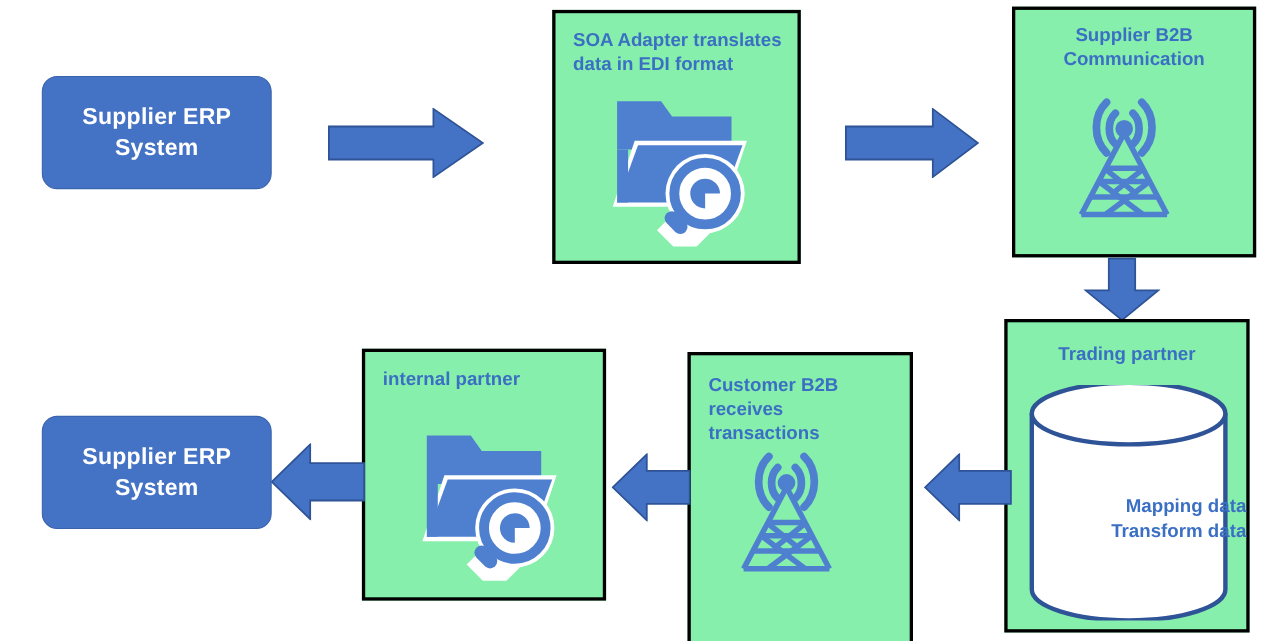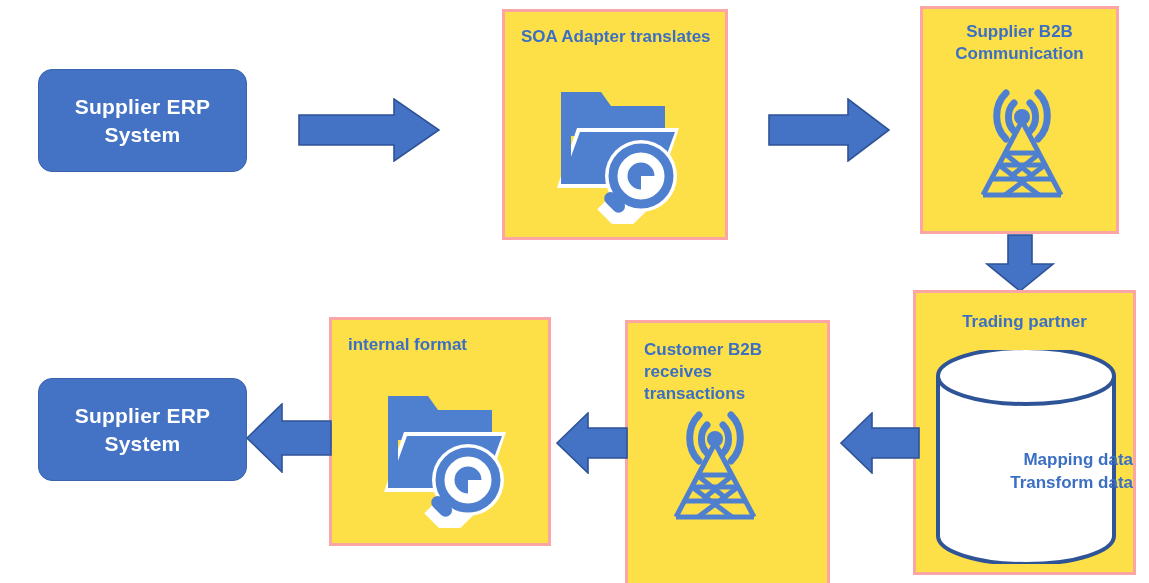--- a/index.html
+++ b/index.html
@@ -31,22 +31,22 @@
     color: #ffffff;
     font-weight: bold;
     font-size: 21px;
     line-height: 1.32;
     letter-spacing: .2px;
   }
 
   
   .panel {
     position: absolute;
-    background: #fde047;
-    border: 3px solid #fca5a5;
+    background: #86efac;
+    border: 3px solid #000000;
     box-sizing: border-box;
   }
   .panel-title {
     position: absolute;
     left: 0;
     right: 0;
     text-align: center;
     color: #3B6FC4;
     font-weight: bold;
     font-size: 17px;
@@ -94,20 +94,21 @@
     </div>
   </div>
 
   <svg class="arrow" style="left:298px; top:98px;" width="142" height="64" viewBox="0 0 142 64">
     <polygon points="1,17 96,17 96,1 141,32 96,63 96,47 1,47" fill="#4472C4" stroke="#2E5396" stroke-width="1.6"></polygon>
   </svg>
 
   <div class="panel" style="left:502px; top:9px; width:226px; height:231px;">
     <div class="panel-title left-align" style="top:14px;">
       <div>SOA Adapter translates</div>
+      <div>data in EDI format</div>
     </div>
     <span class="icon-wrap" style="left:42px; top:72px; width:140px; height:140px;">
       <svg width="140" height="140" viewBox="0 0 140 140">
 
         <path d="M14,8 L54,8 L64,22 L118,22 L118,52 L14,52 Z" fill="#4F80D0"></path>
 
         <path d="M10,104 L30,44 L132,44 L112,104 Z" fill="#ffffff"></path>
         <path d="M14,100 L33,48 L128,48 L109,100 Z" fill="#4F80D0"></path>
         <path d="M14,52 L14,100 L24,100 L24,52 Z" fill="#4F80D0"></path>
 
@@ -121,21 +122,21 @@
 
         <rect x="56" y="112" width="24" height="13" rx="6.5" fill="#4F80D0" transform="rotate(45 68 118)"></rect>
       </svg>
     </span>
   </div>
 
   <svg class="arrow" style="left:768px; top:98px;" width="122" height="64" viewBox="0 0 122 64">
     <polygon points="1,17 80,17 80,1 121,32 80,63 80,47 1,47" fill="#4472C4" stroke="#2E5396" stroke-width="1.6"></polygon>
   </svg>
 
-  <div class="panel" style="left:920px; top:6px; width:199px; height:228px;">
+  <div class="panel" style="left:920px; top:6px; width:222px; height:228px;">
     <div class="panel-title" style="top:12px;">
       <div>Supplier B2B</div>
       <div>Communication</div>
     </div>
     <span class="icon-wrap" style="left:36px; top:68px; width:126px; height:126px;">
       <svg width="126" height="126" viewBox="0 0 126 126">
         <g fill="none" stroke="#4F80D0" stroke-width="7" stroke-linecap="round">
           <path d="M47,16 A26,30 0 0 0 47,62"></path>
           <path d="M79,16 A26,30 0 0 1 79,62"></path>
           <path d="M55,26 A15,18 0 0 0 55,54"></path>
@@ -211,21 +212,21 @@
       </svg>
     </span>
   </div>
 
   <svg class="arrow" style="left:556px; top:412px;" width="72" height="62" viewBox="0 0 72 62">
     <polygon points="1,31 32,1 32,16 71,16 71,46 32,46 32,61" fill="#4472C4" stroke="#2E5396" stroke-width="1.6"></polygon>
   </svg>
 
   <div class="panel" style="left:329px; top:317px; width:222px; height:229px;">
     <div class="panel-title left-align" style="top:14px;">
-      <div>internal format</div>
+      <div>internal partner</div>
     </div>
     <span class="icon-wrap" style="left:42px; top:68px; width:140px; height:140px;">
       <svg width="140" height="140" viewBox="0 0 140 140">
         <path d="M14,8 L54,8 L64,22 L118,22 L118,52 L14,52 Z" fill="#4F80D0"></path>
         <path d="M10,104 L30,44 L132,44 L112,104 Z" fill="#ffffff"></path>
         <path d="M14,100 L33,48 L128,48 L109,100 Z" fill="#4F80D0"></path>
         <path d="M14,52 L14,100 L24,100 L24,52 Z" fill="#4F80D0"></path>
         <circle cx="94" cy="92" r="36" fill="#ffffff"></circle>
         <rect x="58" y="108" width="34" height="36" fill="#ffffff" transform="rotate(-45 75 126)"></rect>
         <circle cx="94" cy="92" r="28" fill="none" stroke="#4F80D0" stroke-width="9"></circle>

